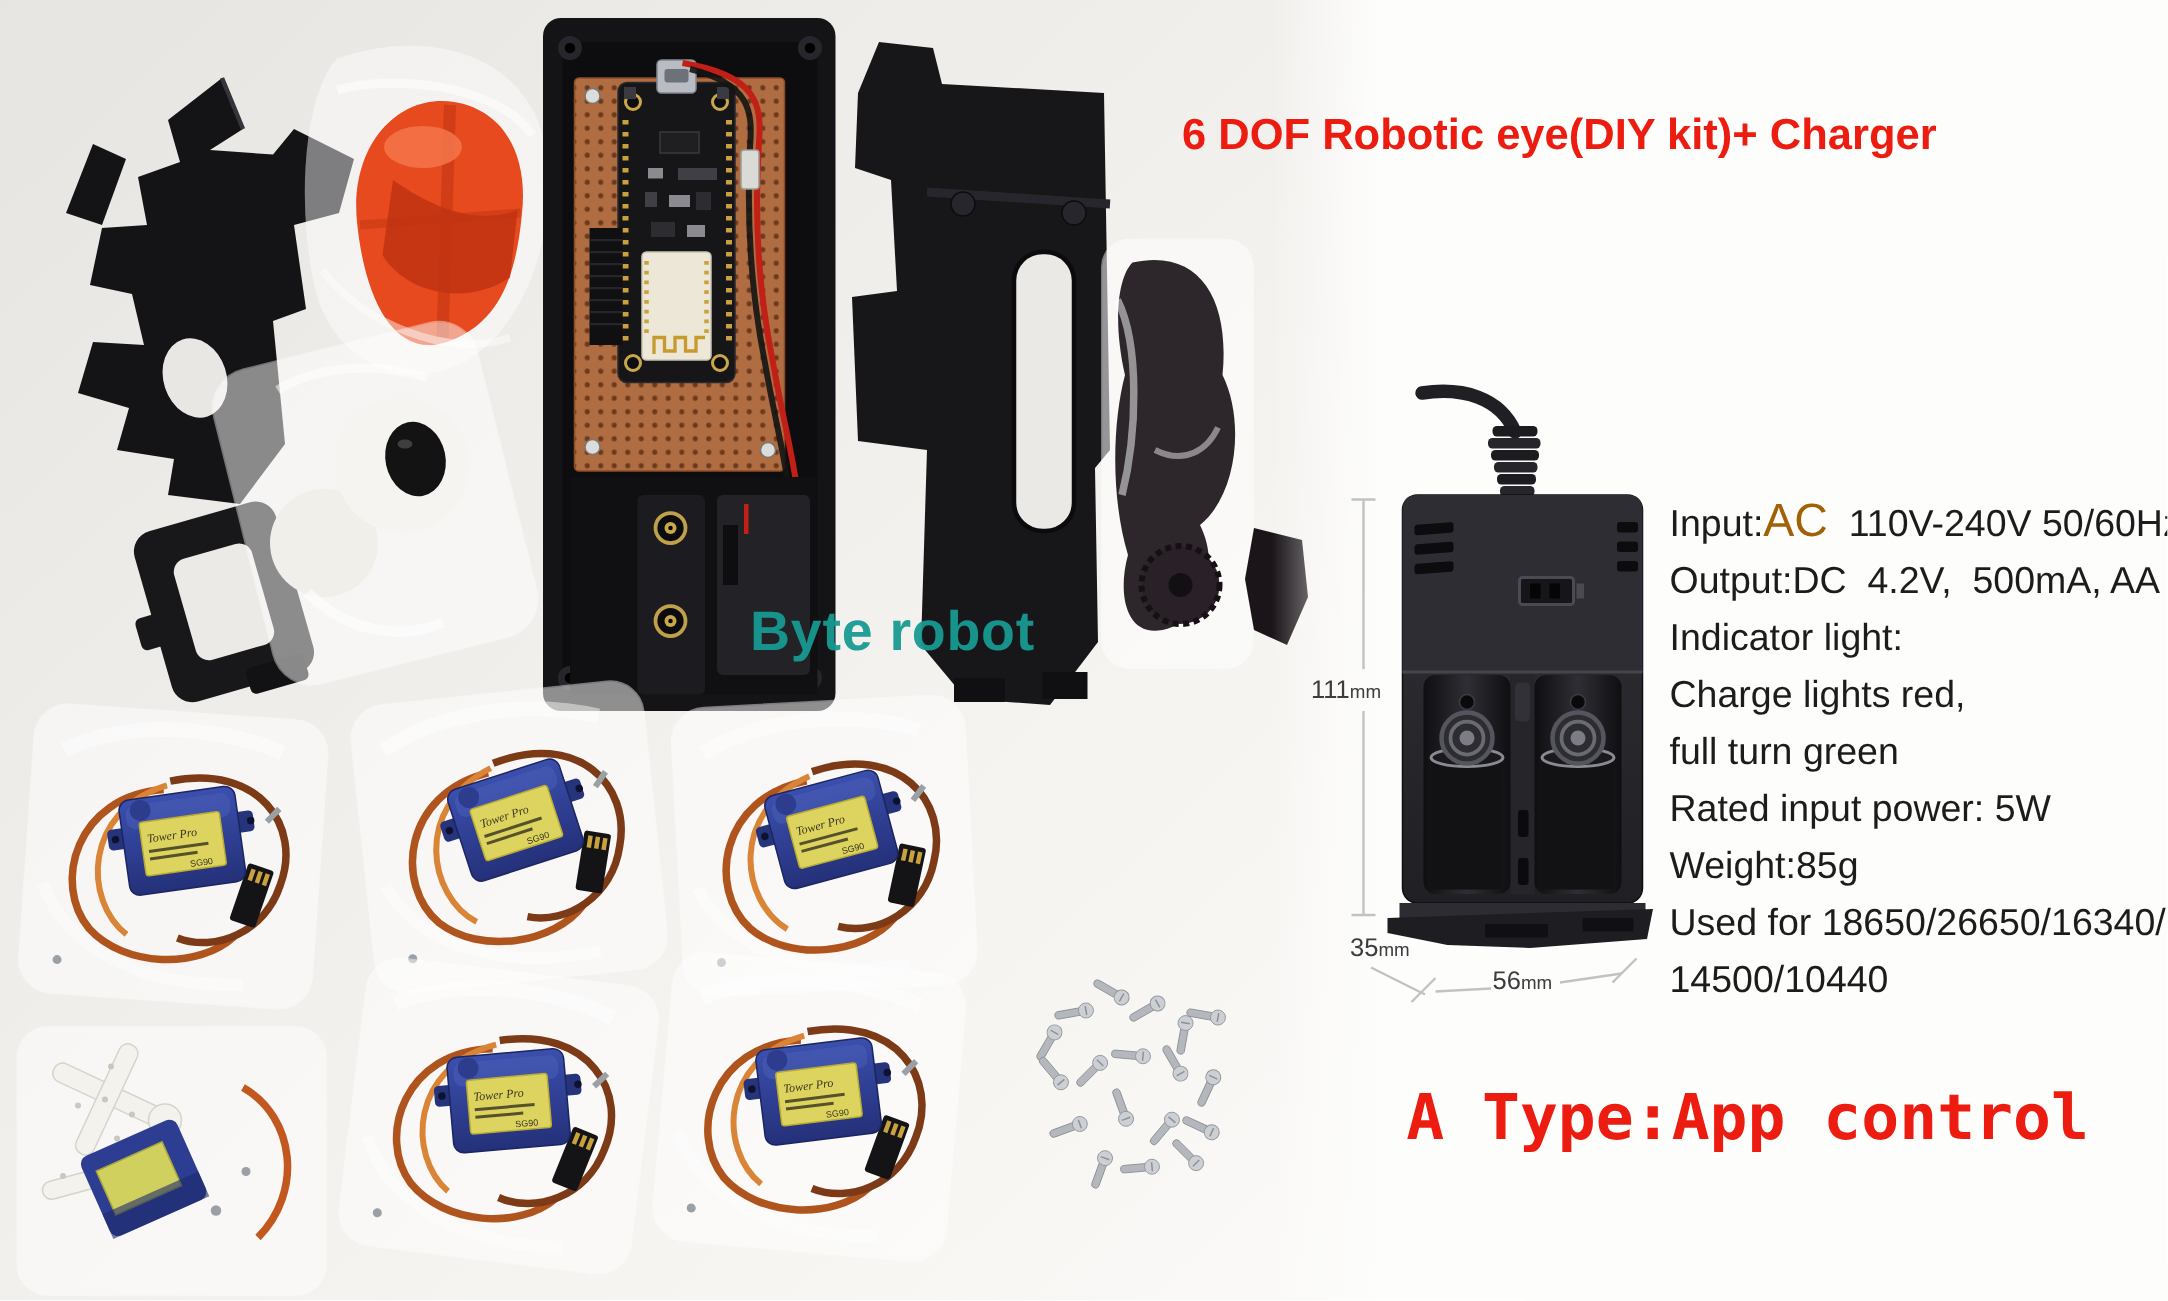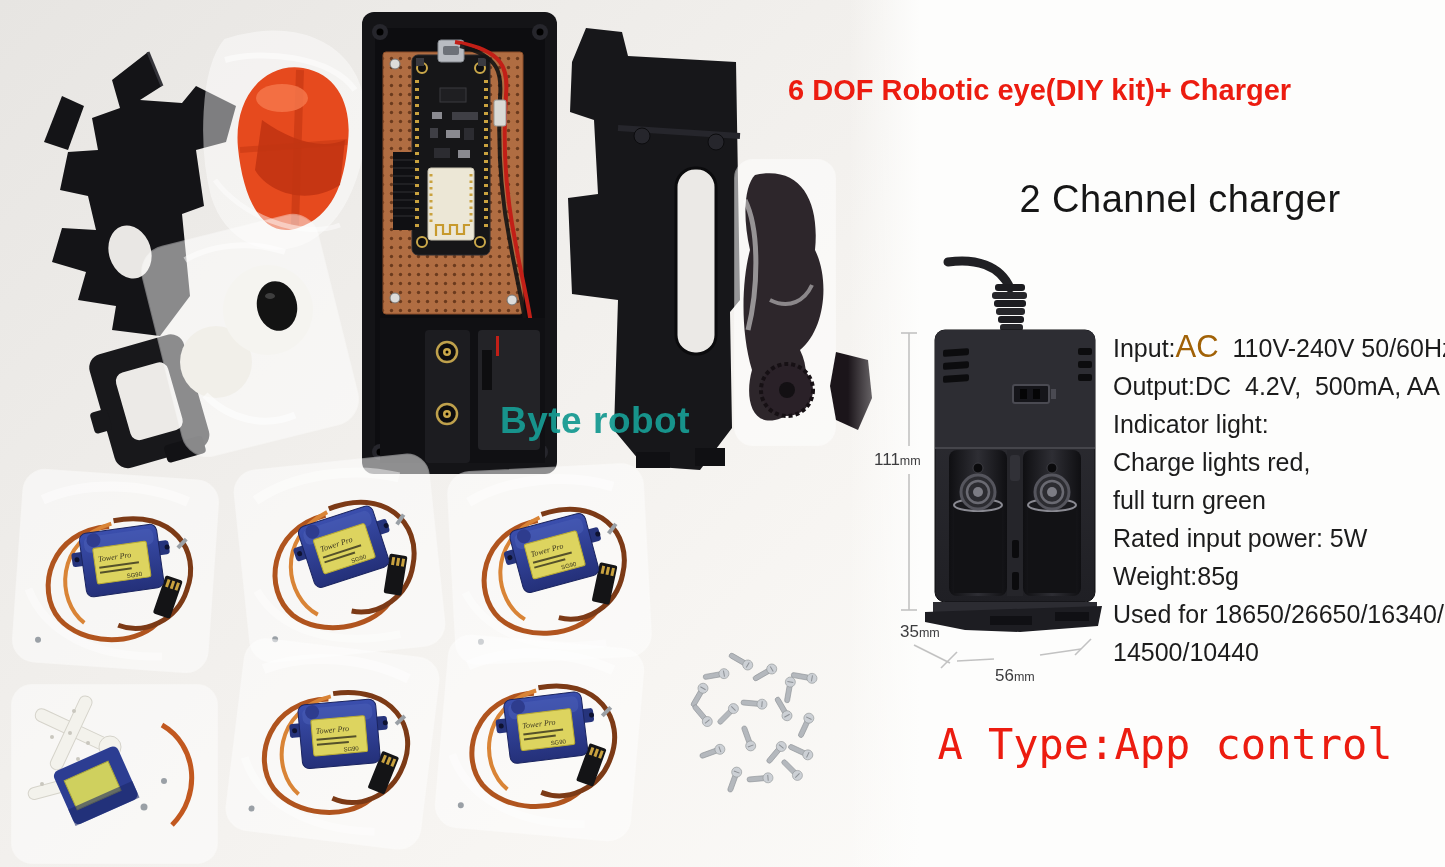--- a/index.html
+++ b/index.html
@@ -11,31 +11,31 @@
   #product-title{left:788px;top:74px;white-space:nowrap;
     font-family:Liberation Sans, sans-serif;font-size:29px;font-weight:700;
     color:#ec1c10;letter-spacing:0px;}
   #charger-heading{left:950px;top:178px;width:460px;text-align:center;
     font-size:38px;color:#161616;letter-spacing:0.5px;}
   #charger-specs{left:1113px;top:328px;width:340px;line-height:38px;
     font-size:25px;color:#1c1c1c;}
   .spec-line{white-space:pre;}
   .accent{font-size:31px;font-weight:500;color:#a16207;}
   #footer-line1{left:930px;top:720px;width:470px;text-align:center;white-space:nowrap;
-    font-family:"DejaVu Sans Mono",monospace;font-size:42px;font-weight:400;color:#ec1c10;}
+    font-family:"DejaVu Sans Mono",monospace;font-size:42px;font-weight:700;color:#ec1c10;}
   #footer-line2{left:930px;top:798px;width:470px;text-align:center;white-space:nowrap;
     font-family:"DejaVu Sans Mono",monospace;font-size:34px;font-weight:700;color:#ec1c10;}
 
   
   .dim{position:absolute;color:#3c3c3e;white-space:nowrap;}
   .dv{font-size:17px;}
   .du{font-size:12.5px;}
   #dim-height{left:874px;top:450px;text-align:right;}
   #dim-depth{left:900px;top:622px;}
-  #dim-width{left:995px;top:644px;margin-top:22px;}
+  #dim-width{left:995px;top:644px;}
 
   
   #watermark{left:500px;top:400px;font-size:37px;font-weight:700;
     letter-spacing:0.5px;color:rgba(23,154,145,0.95);white-space:nowrap;}
 </style>
 </head>
 <body>
 
 <div id="canvas">
 
@@ -295,21 +295,20 @@
       <use href="#screw" transform="translate(106,126) rotate(135)"></use>
     </g>
 
     <rect x="848" y="0" width="72" height="867" fill="url(#fadeG)"></rect>
   </svg>
 
   <div class="abs" id="watermark">Byte robot</div>
 
   <div class="abs" id="product-title">6 DOF Robotic eye(DIY kit)+ Charger</div>
 
-  <div class="abs" id="charger-heading">2 Channel charger</div>
 
   <svg class="abs" style="left:870px;top:250px" width="250" height="390" viewBox="0 0 250 390">
     <defs>
       <linearGradient id="bodyG" x1="0" y1="0" x2="0" y2="1">
         <stop offset="0" stop-color="#313137"></stop>
           <stop offset="1" stop-color="#1f1f24"></stop>
       </linearGradient>
       <linearGradient id="chanG" x1="0" y1="0" x2="1" y2="0">
         <stop offset="0" stop-color="#0f0f12"></stop>
           <stop offset="0.5" stop-color="#2e2e34"></stop>

